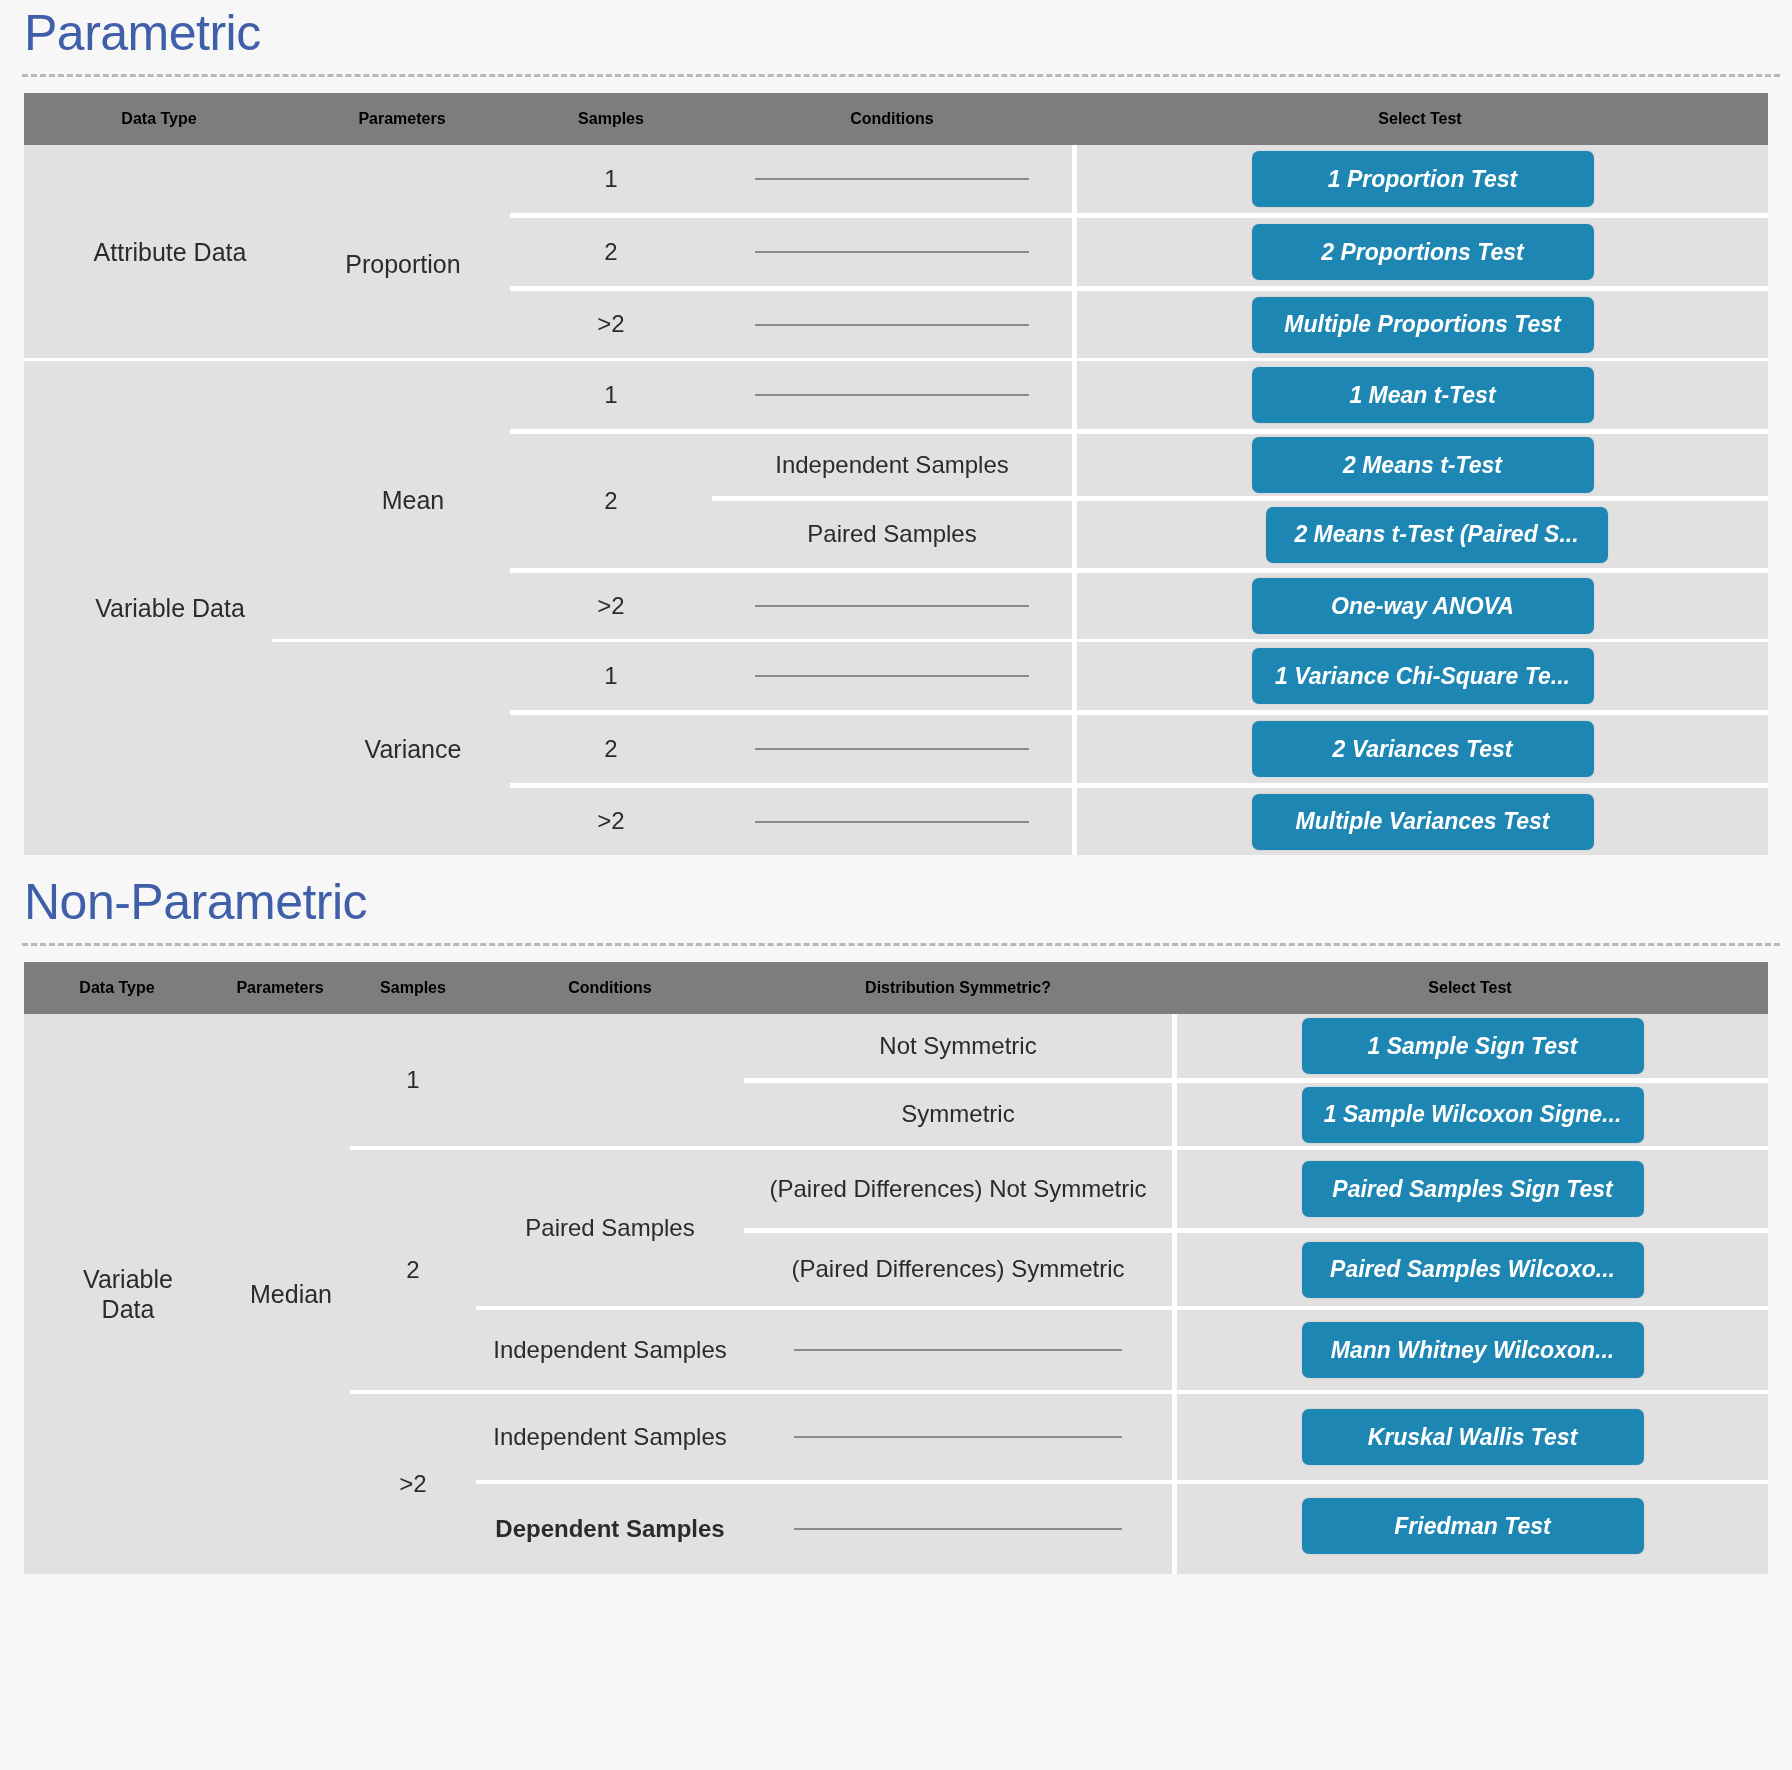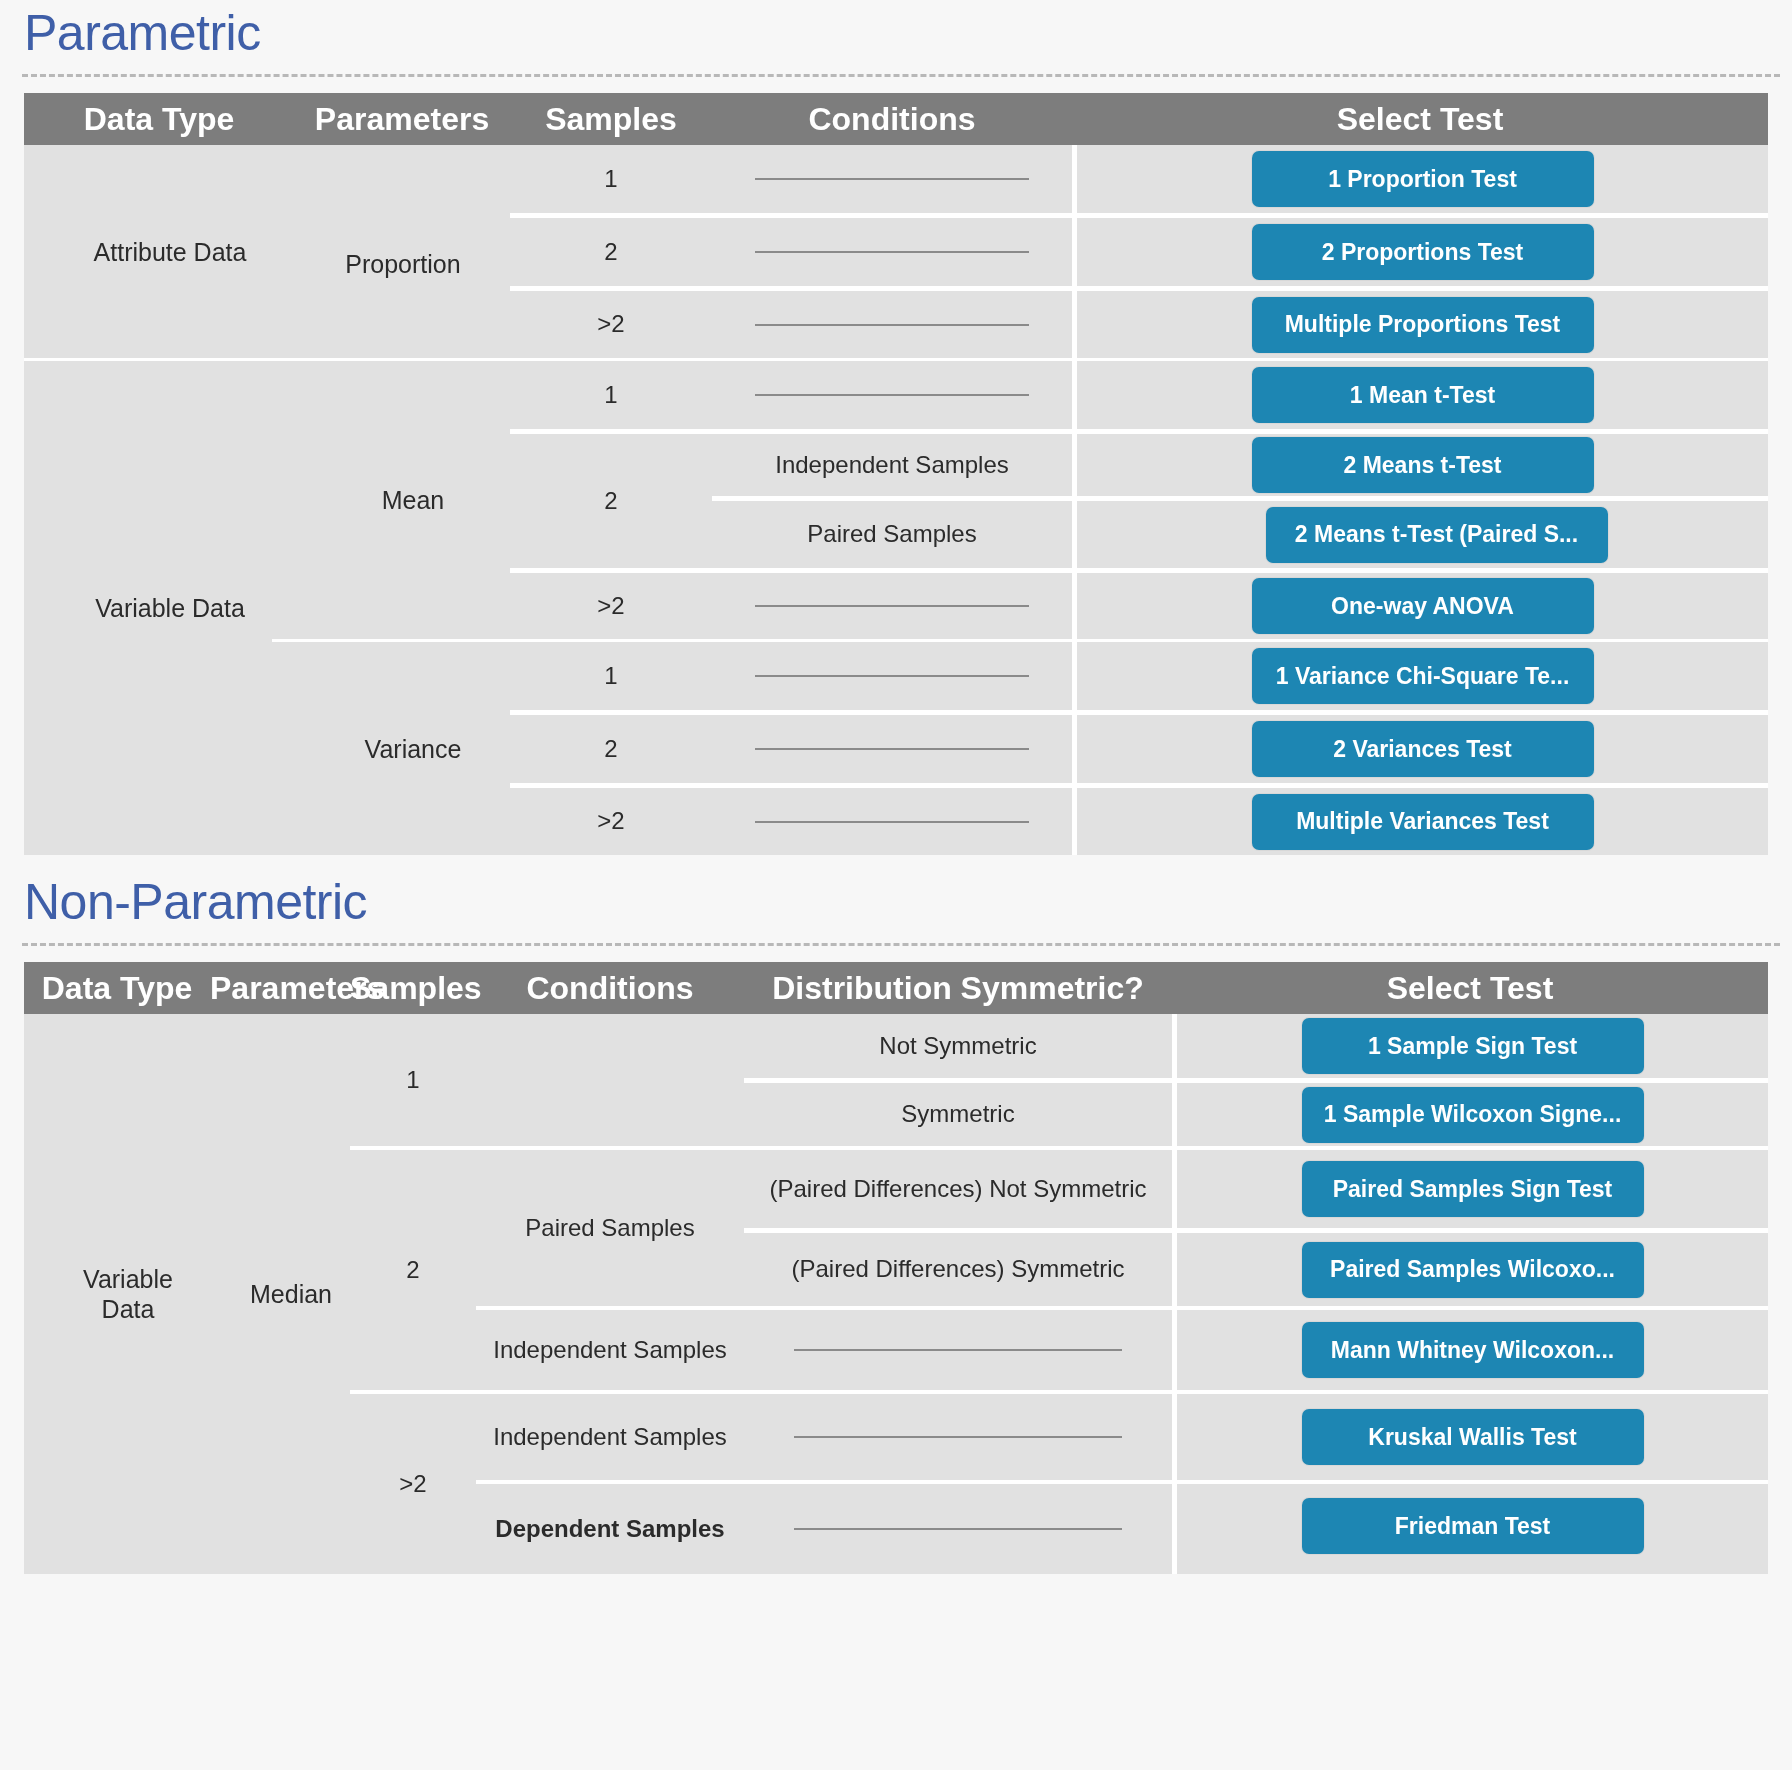--- a/index.html
+++ b/index.html
@@ -34,22 +34,22 @@
   
   .table-wrap { padding: 0 24px 0 24px; }
 
   .thead {
     background: #7d7d7d;
     display: flex;
     align-items: center;
     height: 52px;
   }
   .thead .th {
-    color: #ffffff;
-    font-size: 32px;
+    color: #000000;
+    font-size: 16px;
     font-weight: bold;
     text-align: center;
     line-height: 1;
   }
 
   .tbody {
     background: #e1e1e1;
     position: relative;
   }
 
@@ -85,20 +85,21 @@
     height: 56px;
     width: 92%;
     max-width: 342px;
     display: flex;
     align-items: center;
     justify-content: center;
     white-space: nowrap;
     overflow: hidden;
     cursor: pointer;
     box-shadow: 0 0 0 1px rgba(0,0,0,0.04);
+    font-style: italic;
   }
   .btn-cell { background: #e1e1e1; display:flex; align-items:center; justify-content:center; }
 
   
   .sep { position: absolute; background: #ffffff; }
 
   
   #param-body { height: 710px; }
 
   

